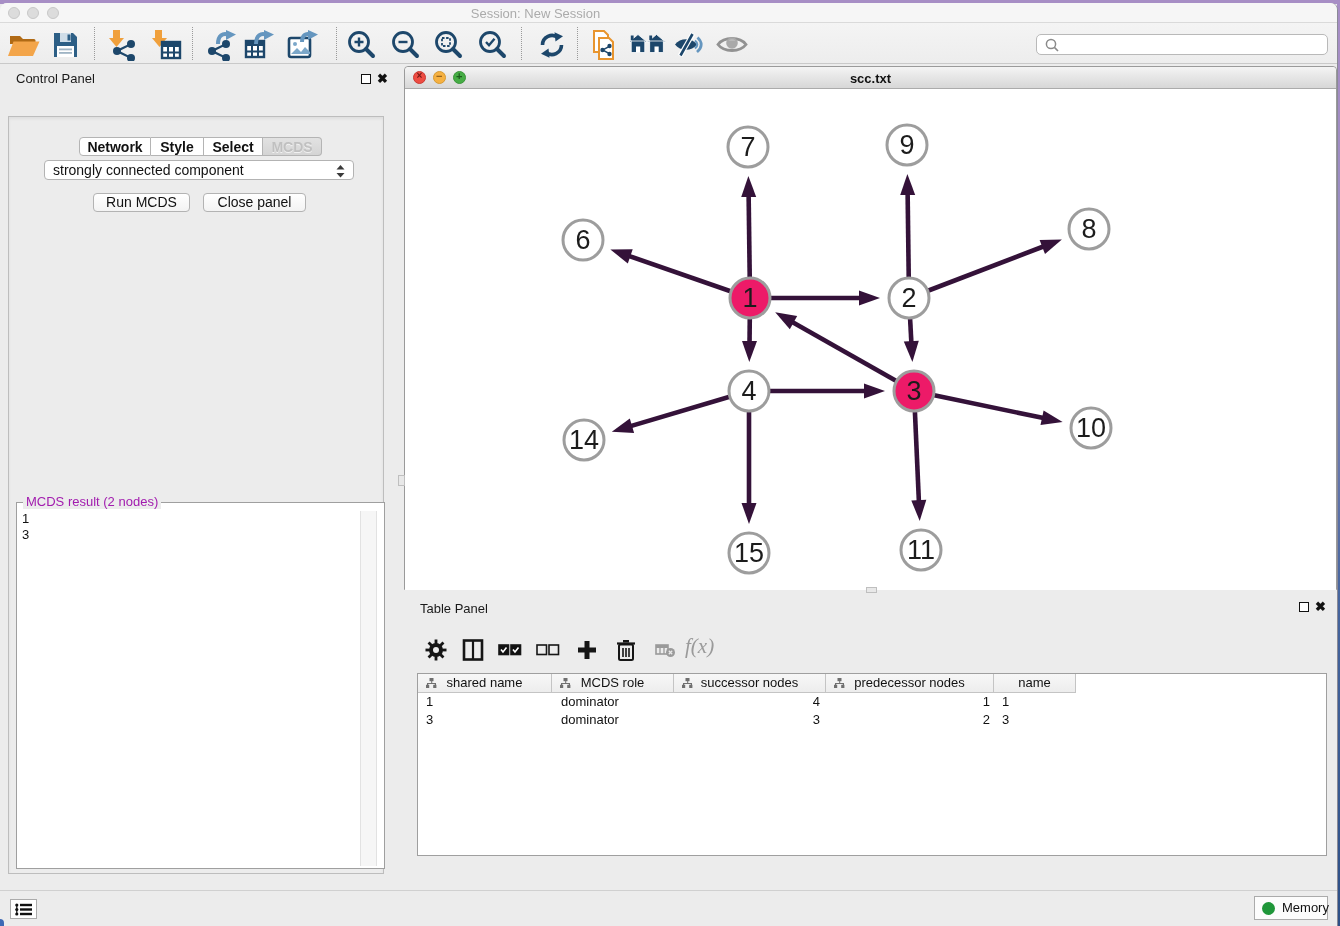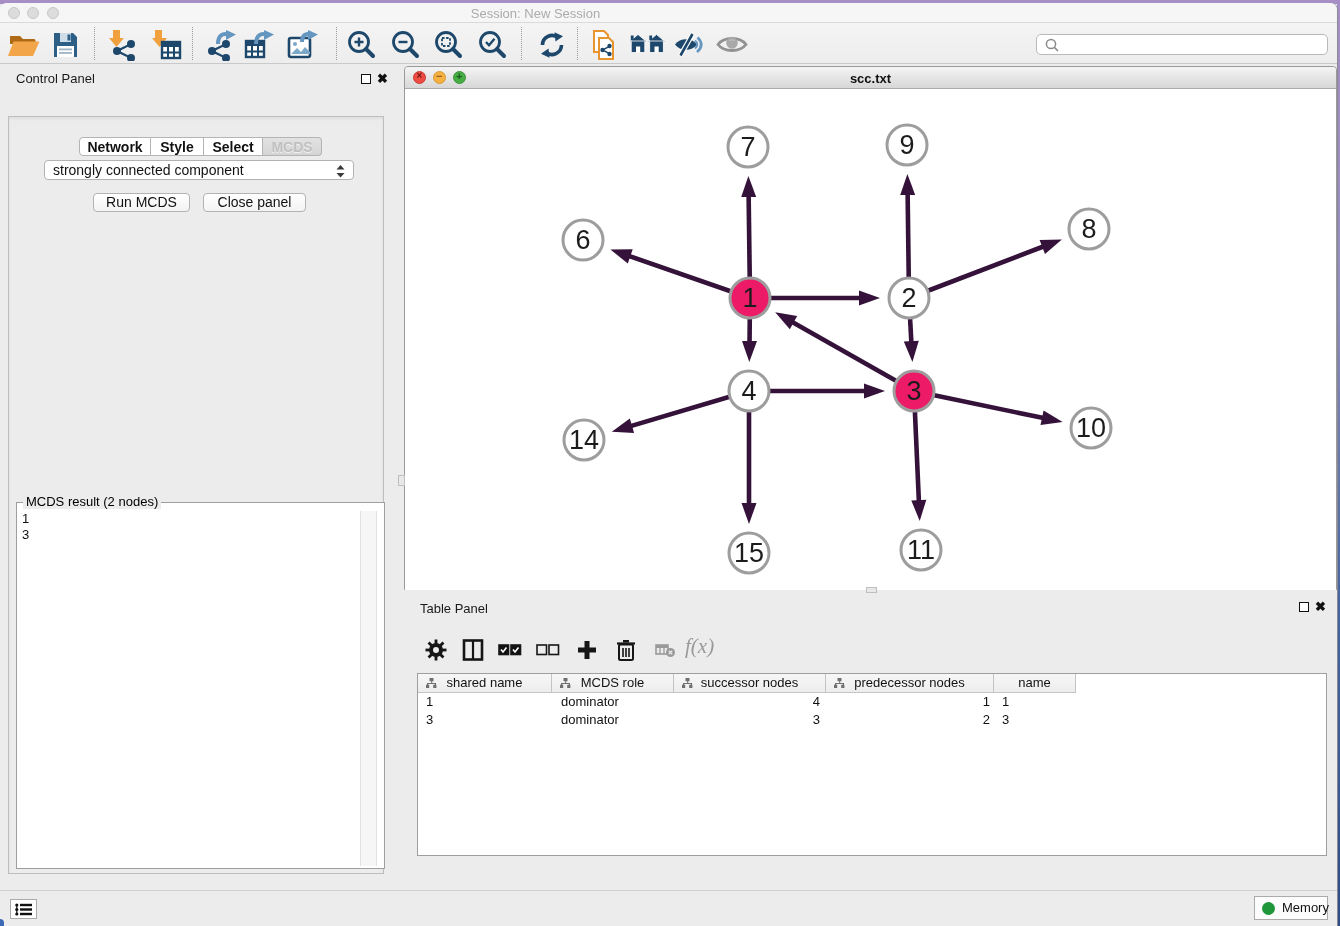--- a/index.html
+++ b/index.html
@@ -22,21 +22,21 @@
 #cp-box{left:8px;top:113px;width:376px;height:758px;border:1px solid #bdbdbd;background:#ececec;box-shadow:inset 0 2px 3px rgba(0,0,0,0.06);}
 .tabrow{position:absolute;display:flex;margin-top:40px;}
 .tab{height:19px;font-weight:bold;font-size:14px;line-height:18px;text-align:center;background:#fff;border:1px solid #b4b4b4;border-left:none;color:#111;padding:0 0;}
 .tab.first{border-left:1px solid #b4b4b4;border-radius:4px 0 0 4px;}
 .tab.last{border-radius:0 4px 4px 0;}
 .tab.sel{background:linear-gradient(#e2e2e2,#d4d4d4);color:#c0c0c0;text-shadow:0 1px 0 #f2f2f2;}
 #optlabel{left:9px;top:132px;width:374px;text-align:center;font-size:14px;color:#1a1a1a;}
 #combo{left:44px;top:157px;width:310px;height:20px;background:#fff;border:1px solid #b3b3b3;border-radius:4px;font-size:14px;line-height:18px;padding-left:8px;color:#111;}
 .btn{position:absolute;top:190px;height:19px;background:linear-gradient(#ffffff,#f3f3f3);border:1px solid #b3b3b3;border-radius:4px;font-size:14px;line-height:17px;text-align:center;color:#111;}
 #fieldset{left:16px;top:499px;width:369px;height:367px;border:1px solid #9f9f9f;background:#fff;}
-#legend{left:23px;top:491px;background:#ececec;padding:0 3px;font-size:13px;color:#000000;}
+#legend{left:23px;top:491px;background:#ececec;padding:0 3px;font-size:13px;color:#a21caf;}
 #mcdsvals{left:22px;top:508px;font-size:13px;line-height:16px;color:#111;}
 #mcds-sb{left:360px;top:508px;width:17px;height:355px;background:#f6f6f6;border-left:1px solid #e2e2e2;border-right:1px solid #e2e2e2;}
 
 #sccwin{left:404px;top:63px;width:933px;height:524px;border:1px solid #9a9a9a;border-radius:4px 4px 0 0;background:#fff;}
 #scctb{left:0;top:0;width:931px;height:22px;background:linear-gradient(#f4f4f4,#d7d7d7);border-bottom:1px solid #ababab;border-radius:4px 4px 0 0;}
 #scctitle{left:0;top:4px;width:931px;text-align:center;font-size:13px;color:#111;font-weight:bold;}
 .mac{position:absolute;top:4px;width:13px;height:13px;border-radius:50%;}
 #canvas{left:0;top:22px;width:931px;height:501px;background:#fff;overflow:hidden;}
 
 #grip1{left:398px;top:472px;width:7px;height:11px;background:#e8e8e8;border:1px solid #bfbfbf;}

